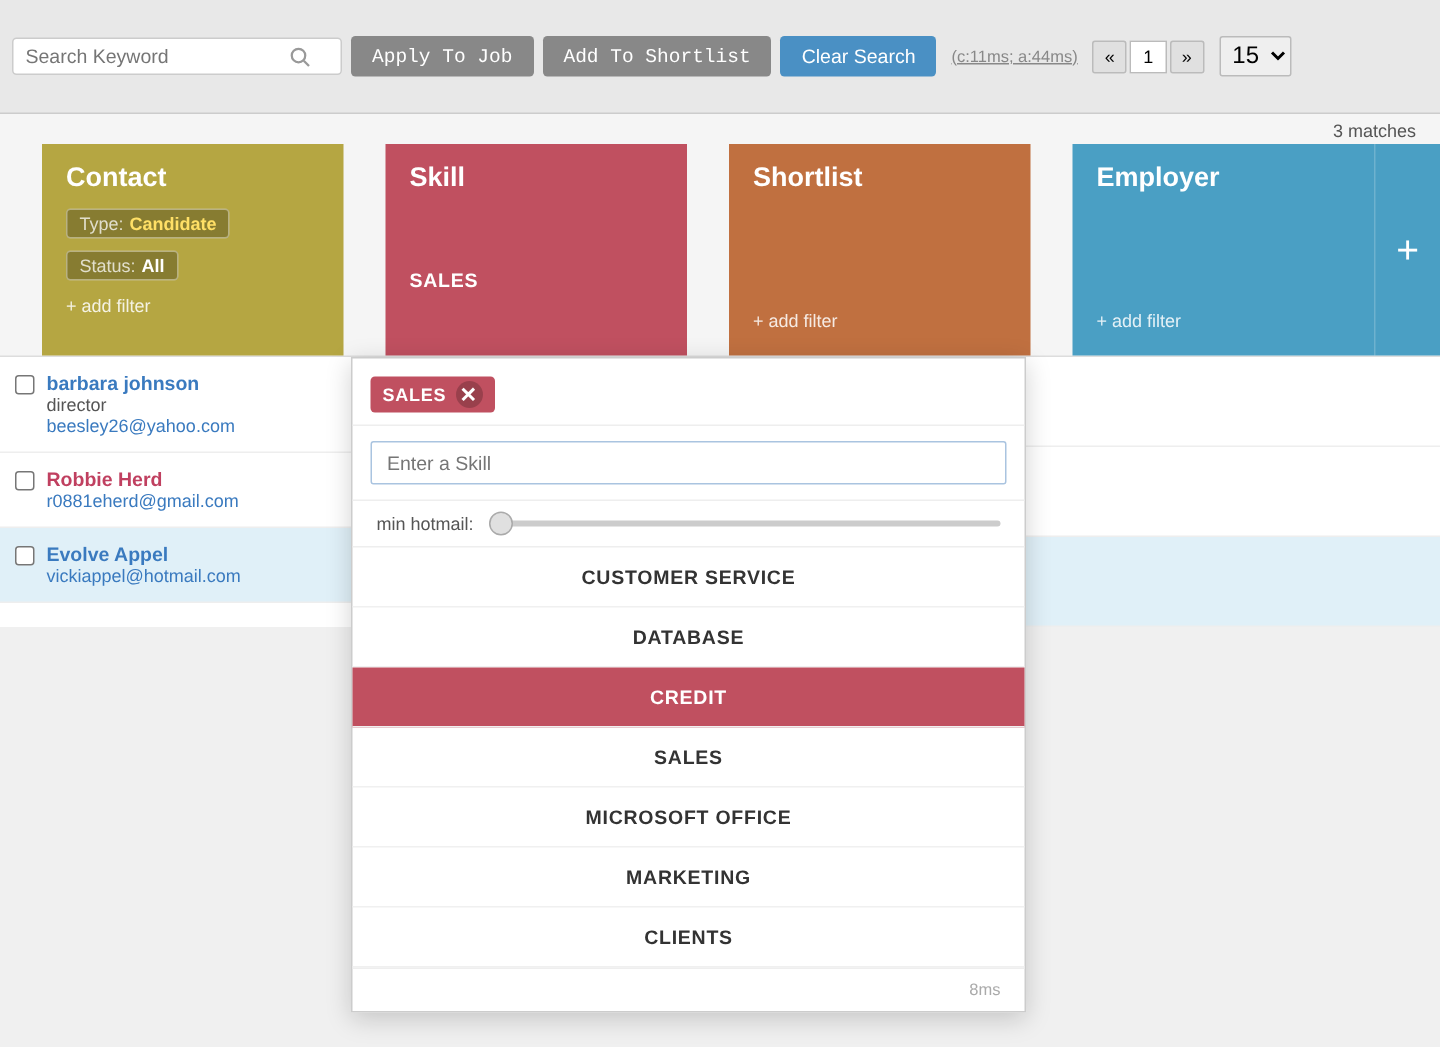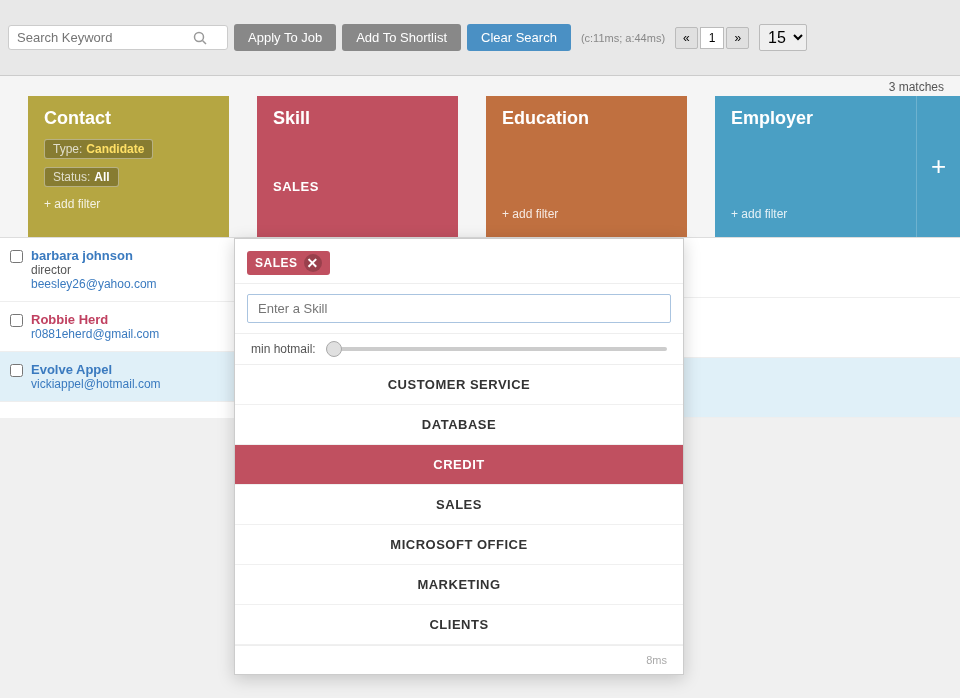--- a/index.html
+++ b/index.html
@@ -32,34 +32,36 @@
     }
     .search-icon-svg { color: #999; }
     .btn-gray {
       background: #888;
       color: white;
       border: none;
       border-radius: 3px;
       padding: 6px 14px;
       font-size: 13px;
       cursor: pointer;
+      font-family: Liberation Mono, monospace;
     }
     .btn-blue {
       background: #4a90c4;
       color: white;
       border: none;
       border-radius: 3px;
       padding: 6px 14px;
       font-size: 13px;
       cursor: pointer;
     }
     .timing {
       font-size: 11px;
       color: #888;
       margin-left: 4px;
+      text-decoration: underline;
     }
     .pagination {
       display: flex;
       align-items: center;
       gap: 2px;
       margin-left: 4px;
     }
     .pagination button {
       background: #e0e0e0;
       border: 1px solid #bbb;
@@ -366,21 +368,21 @@
     <div class="add-filter">+ add filter</div>
   </div>
 
   <div class="filter-col skill">
     <div class="filter-col-title">Skill</div>
     <div style="flex:1;"></div>
     <div class="skill-tag-display">SALES</div>
   </div>
 
   <div class="filter-col education">
-    <div class="filter-col-title">Education</div>
+    <div class="filter-col-title">Shortlist</div>
     <div style="flex:1; min-height:60px;"></div>
     <div class="add-filter-plain">+ add filter</div>
   </div>
 
   <div class="filter-col employer">
     <div class="filter-col-title">Employer</div>
     <div style="flex:1; min-height:60px;"></div>
     <div class="add-filter-plain">+ add filter</div>
   </div>
 

